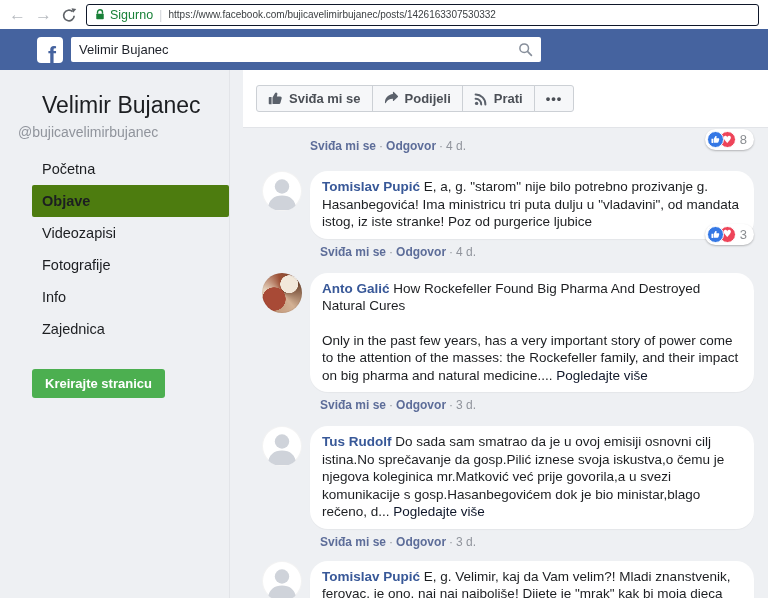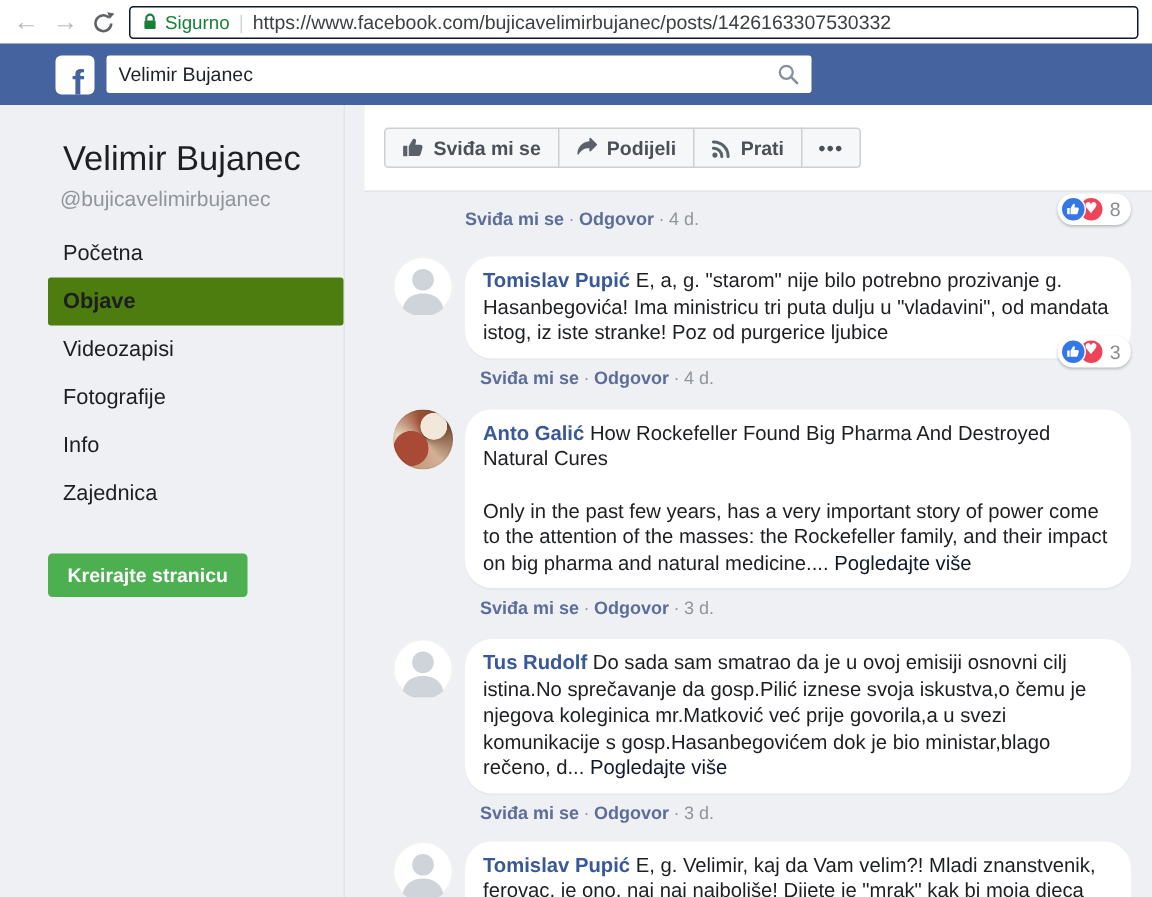--- a/index.html
+++ b/index.html
@@ -7,38 +7,38 @@
   body { font-family:"Liberation Sans", sans-serif; background:#eef0f3; }
 
   
   .browser-bar { height:29px; background:#fff; display:flex; align-items:center; padding:0 9px; gap:9px; }
   .nav-arrow { font-size:17px; color:#b7bbc0; line-height:1; cursor:pointer; }
   .reload-ic { width:16px; height:16px; cursor:pointer; }
   .omnibox { flex:1; height:22px; border:1px solid #0f172a; border-radius:3px; background:#fff;
              display:flex; align-items:center; padding:0 8px; gap:6px; }
   .secure-label { color:#188038; font-size:12.5px; display:flex; align-items:center; gap:5px; }
   .omni-sep { color:#d4d7db; font-size:13px; }
-  .url-text { color:#3c4043; font-size:13px; white-space:nowrap; overflow:hidden; }
+  .url-text { color:#3c4043; font-size:10px; white-space:nowrap; overflow:hidden; }
 
   
   .fb-header { height:41px; background:#45639f; display:flex; align-items:center; padding-left:37px; gap:8px; }
   .fb-logo { width:26px; height:26px; background:#fff; border-radius:4px; color:#45639f;
              display:flex; justify-content:center; align-items:flex-end; overflow:hidden; cursor:pointer; }
   .fb-logo span { font-weight:bold; font-size:24px; line-height:1; margin-bottom:-5px; margin-left:4px; }
   .search-box { width:470px; height:25px; background:#fff; border-radius:2px; display:flex; align-items:center; }
   .search-input { flex:1; border:none; outline:none; background:transparent; font-family:"Liberation Sans",sans-serif;
                   font-size:13px; color:#1d2129; padding:0 8px; height:100%; }
   .search-btn { width:32px; height:100%; display:flex; align-items:center; justify-content:center; cursor:pointer; }
 
   
   .page { display:flex; height:528px; }
 
   .sidebar { width:230px; flex-shrink:0; padding-top:22px; border-right:1px solid #e2e4e8; }
   .sb-title { font-size:23px; font-weight:500; color:#1c1e21; padding-left:42px; }
-  .sb-handle { font-size:14px; color:#90949c; padding-left:40px; margin-top:5px; }
+  .sb-handle { font-size:14px; color:#90949c; padding-left:18px; margin-top:5px; }
   .sb-nav { margin-top:13px; }
   .sb-item { font-size:14.5px; color:#1c1e21; margin-left:32px; padding:8px 0 8px 10px; cursor:pointer; border-radius:2px; }
   .sb-item.active { background:#4d7c0f; font-weight:bold; }
   .sb-create { margin:24px 0 0 32px; display:inline-block; background:#4caf50; border:none; border-radius:3px;
                color:#fff; font-weight:bold; font-size:13px; font-family:"Liberation Sans",sans-serif;
                padding:7px 13px; cursor:pointer; }
 
   .main { flex:1; min-width:0; }
   .actions-card { background:#fff; margin-left:13px; height:58px; border-bottom:1px solid #e2e4e8;
                   display:flex; align-items:center; padding-left:13px; }

